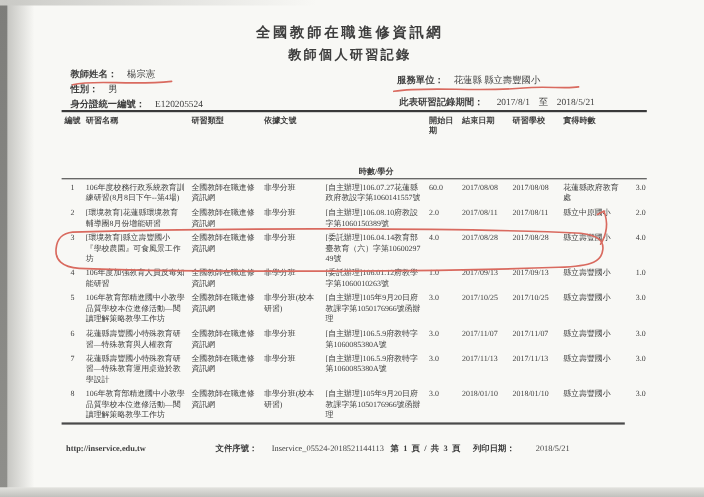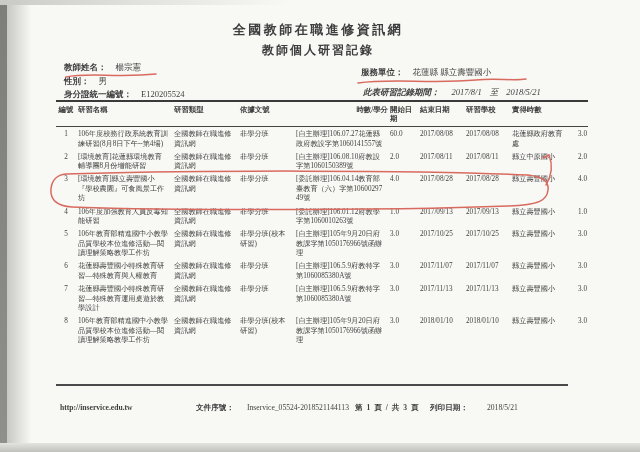--- a/index.html
+++ b/index.html
@@ -23,37 +23,37 @@
   .doc-title{font-size:13px;font-weight:bold;letter-spacing:2.5px;white-space:nowrap;}
   .doc-subtitle{font-size:12px;font-weight:bold;letter-spacing:2px;margin-top:3px;white-space:nowrap;}
 
   .meta{position:absolute;font-size:8.5px;white-space:nowrap;}
   .meta b{font-weight:bold;}
   .meta .val{margin-left:9px;}
   #meta-name{left:64px;top:62px;}
   #meta-gender{left:64px;top:76px;}
   #meta-id{left:64px;top:89px;}
   #meta-unit{left:361px;top:67px;}
-  #meta-period{left:363px;top:87px;font-style:italic;}
+  #meta-period{left:363px;top:87px;}
   #meta-period .val{margin-left:12px;}
   #meta-period .to{margin:0 8px;}
 
   
   .rtable{position:absolute;left:56px;top:100px;width:532px;
     --cols:22px 96px 66px 56px 94px 30px 46px 46px 56px 20px;}
   .thead{display:grid;grid-template-columns:var(--cols);
     border-top:2px solid #3a3a3a;border-bottom:1.4px solid #454545;
     padding:3px 0 2px;font-weight:bold;font-size:7.4px;line-height:1.25;}
   .trow{display:grid;grid-template-columns:var(--cols);
     padding-top:3.5px;font-size:7.2px;line-height:1.33;position:relative;}
   .cell,.hcell{padding-right:5px;word-break:break-all;}
   .col-no{text-align:center;padding-right:2px;}
   .col-hours{padding-right:7px;}
   .col-earned{text-align:right;padding-right:1px;}
-  .hcell.col-hours{text-align:right;padding-right:2px;}
+  .hcell.col-hours{text-align:center;padding-right:2px;margin-top:46px;}
   .hcell.col-earned{text-align:left;}
 
   
   .ink{position:absolute;overflow:visible;pointer-events:none;}
   .ink path{fill:none;stroke:#d96a5f;stroke-width:1.5;stroke-linecap:round;}
   #underline-name{left:64px;top:71px;width:94px;height:9px;}
   #underline-unit{left:356px;top:76px;width:172px;height:10px;}
   .circle-svg{position:absolute;left:-10px;top:-5px;width:516px;height:46px;
     overflow:visible;pointer-events:none;z-index:3;}
   .circle-svg path{fill:none;stroke:#d96a5f;stroke-width:1.5;stroke-linecap:round;}

